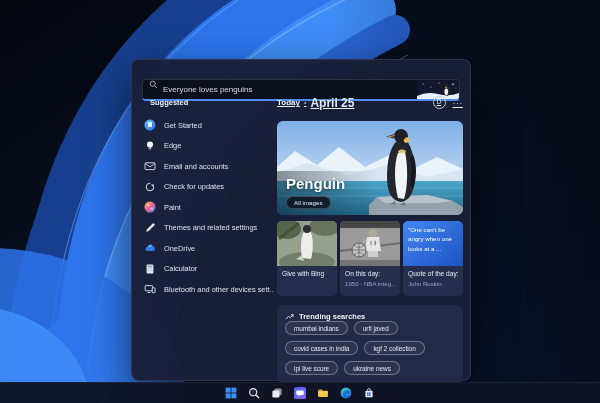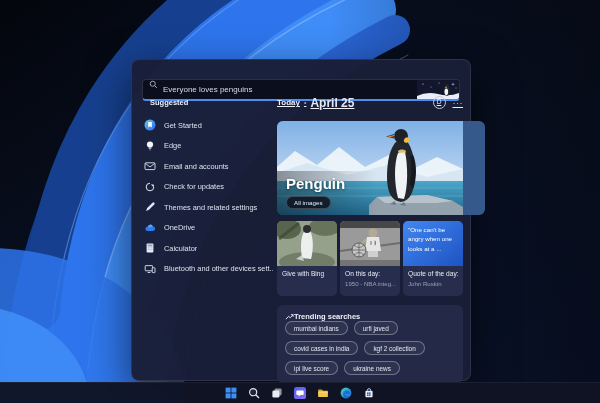--- a/index.html
+++ b/index.html
@@ -51,33 +51,33 @@
   
   .rightcol{position:absolute;left:145px;top:36px;width:186px;}
   .today-row{display:flex;align-items:center;height:13px;color:#eef1f8;text-decoration:underline;}
   .today-lbl{font-size:8px;font-weight:bold;}
   .today-sep{font-size:7px;color:#9aa2bb;margin:0 4px;}
   .today-date{font-size:12px;font-weight:bold;color:#e3e7f3;}
   .spacer{flex:1}
   .dbtn{width:11px;height:11px;border:1px solid #c2c9da;border-radius:50%;color:#e8ecf8;font-size:6.5px;line-height:1;display:flex;align-items:center;justify-content:center;cursor:pointer;}
   .more{color:#c8cede;font-size:9px;letter-spacing:0.5px;margin-left:7px;cursor:pointer;line-height:6px;}
 
-  .hero{position:relative;margin-top:12px;width:208px;height:94px;border-radius:6px;overflow:hidden;cursor:pointer;background:#35598a;}
+  .hero{position:relative;margin-top:12px;width:186px;height:94px;border-radius:6px;overflow:hidden;cursor:pointer;background:#35598a;}
   .hero-title{position:absolute;left:9px;bottom:23px;color:#fff;font-size:15px;font-weight:bold;text-shadow:0 1px 3px rgba(0,0,0,0.5);}
   .allimg{position:absolute;left:9px;bottom:6px;background:rgba(12,15,26,0.82);border:1px solid rgba(255,255,255,0.2);color:#e8ecf6;font-size:6.2px;padding:2px 7px;border-radius:8px;cursor:pointer;}
 
   .cards{display:flex;gap:3px;margin-top:6px;}
   .card{width:60px;height:75px;background:#272e4d;border-radius:5px;overflow:hidden;display:flex;flex-direction:column;cursor:pointer;box-sizing:border-box;}
   .thumb{height:45px;flex:none;}
   .quote-thumb{height:45px;flex:none;box-sizing:border-box;background:linear-gradient(140deg,#4187f2,#1e53c2);color:#fff;font-size:6.2px;line-height:1.5;padding:4px 5px;}
   .cap{padding:4px 5px 0;font-size:6.6px;color:#e8ebf5;line-height:1.35;white-space:nowrap;overflow:hidden;}
   .sub{padding:1px 5px 0;font-size:6.1px;color:#97a0ba;line-height:1.3;white-space:nowrap;overflow:hidden;}
 
   .trending{margin-top:9px;width:186px;box-sizing:border-box;background:#232947;border-radius:6px;padding:7px 8px 8px;}
-  .t-head{display:flex;align-items:center;}
+  .t-head{display:flex;align-items:center;gap:5px;}
   .t-title{font-size:7.5px;font-weight:bold;color:#eef1f8;}
   .chips{display:flex;flex-wrap:wrap;gap:6px 6px;}
   .chip{border:1px solid rgba(255,255,255,0.32);background:rgba(255,255,255,0.05);border-radius:9px;padding:2.5px 8px;font-size:6.4px;color:#e4e8f4;cursor:pointer;white-space:nowrap;}
 </style>
 </head>
 <body>
 
 <svg class="wallpaper" width="600" height="403" viewBox="0 0 600 403" preserveAspectRatio="none">
   <defs>
     <linearGradient id="wbg" x1="0" y1="0" x2="1" y2="1">
@@ -168,20 +168,35 @@
 
 
     <div class="sitem">
       <svg class="icn" viewBox="0 0 12 12">
         <path d="M6 2.2a3.8 3.8 0 1 0 3.8 3.8" fill="none" stroke="#dfe5f2" stroke-width="1"></path>
         <path d="M9.8 6.4V3.4H6.8z" fill="#dfe5f2"></path>
       </svg>
       <span class="lbl">Check for updates</span>
     </div>
 
+    <div class="sitem">
+      <svg class="icn" viewBox="0 0 12 12">
+        <defs>
+            <linearGradient id="pntG" x1="0" y1="0" x2="1" y2="1">
+              <stop offset="0" stop-color="#f7c948"></stop>
+              <stop offset="0.5" stop-color="#ef6292"></stop>
+              <stop offset="1" stop-color="#3e8cf0"></stop>
+            </linearGradient>
+          </defs>
+        <circle cx="6" cy="6" r="5.5" fill="url(#pntG)"></circle>
+        <circle cx="4.4" cy="4.2" r="1" fill="#fff" opacity="0.85"></circle>
+        <circle cx="7.8" cy="7.6" r="1.2" fill="#fff" opacity="0.6"></circle>
+      </svg>
+      <span class="lbl">Paint</span>
+    </div>
 
     <div class="sitem">
       <svg class="icn" viewBox="0 0 12 12">
         <path d="M2 10l1.2-3 5.3-5.3a1.27 1.27 0 0 1 1.8 1.8L5 8.8 2 10z" fill="#dfe5f2"></path>
       </svg>
       <span class="lbl">Themes and related settings</span>
     </div>
 
     <div class="sitem">
       <svg class="icn" viewBox="0 0 12 12">

